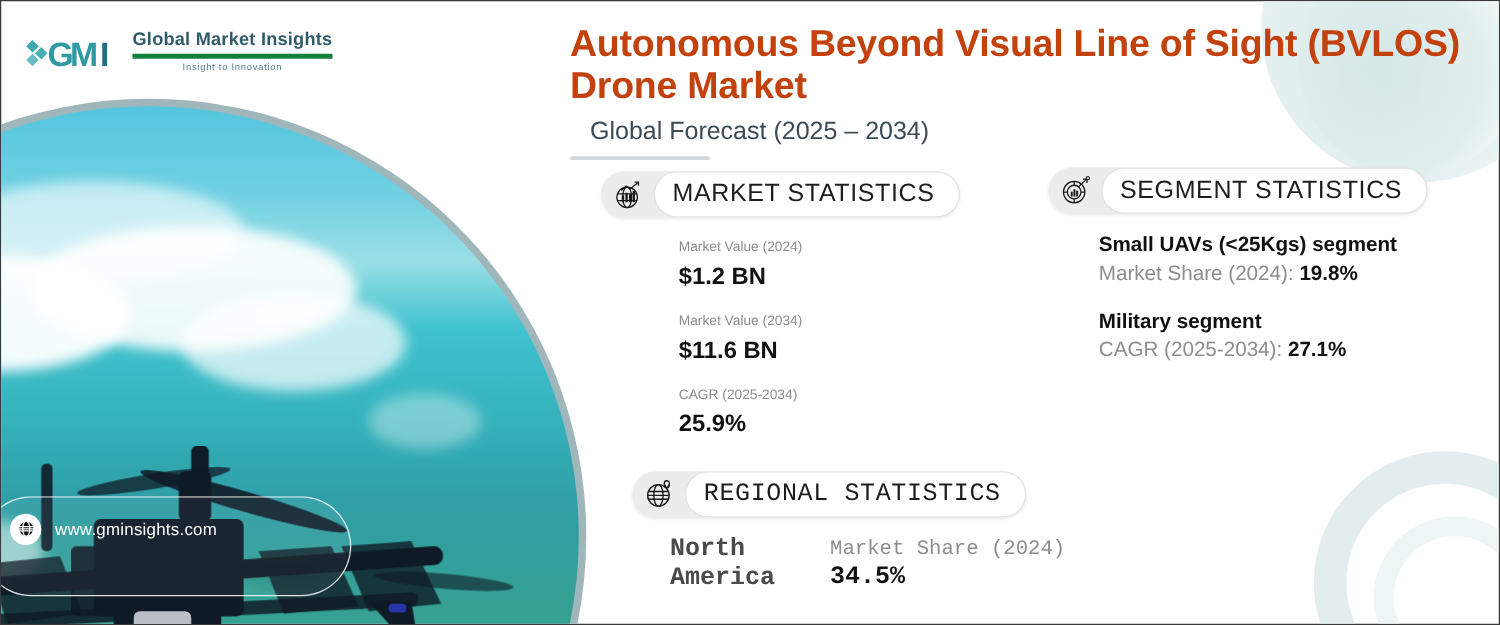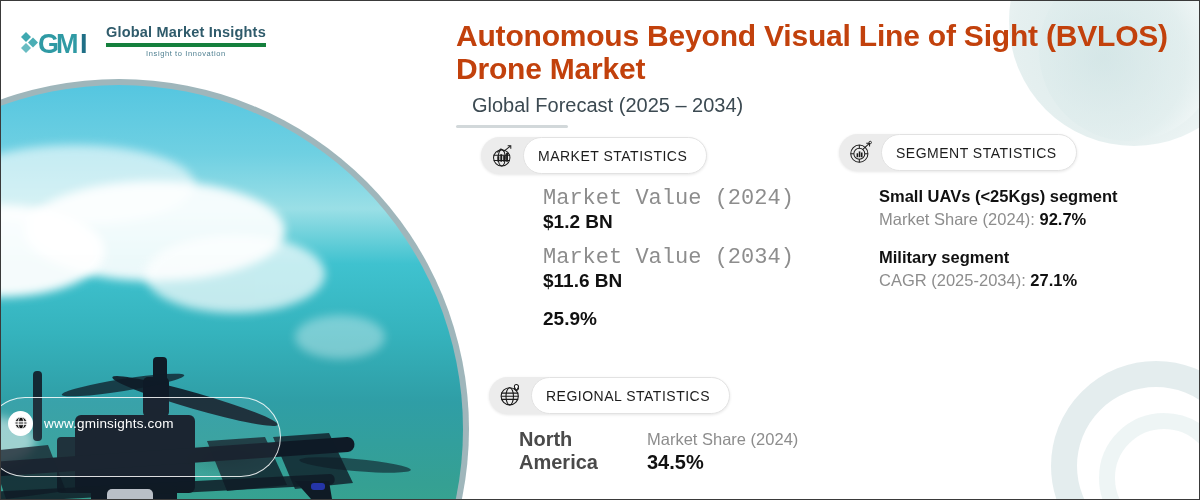--- a/index.html
+++ b/index.html
@@ -155,30 +155,30 @@
     overflow:hidden;
   }
   .badge-ico{
     width:42px;display:flex;align-items:center;justify-content:center;
     background:transparent;
   }
   .badge-lbl{
     display:flex;align-items:center;padding:0 19px 0 14px;
     background:#ffffff;border-radius:20px;
     border:1px solid #e2e2e2;
-    font-size:14px;font-weight:500;color:#1d1d1d;letter-spacing:.5px;
+    font-size:20px;font-weight:500;color:#1d1d1d;letter-spacing:.5px;
     white-space:nowrap;
   }
 
   .sec-market{position:absolute;left:25px;top:118px;}
   .sec-segment{position:absolute;left:383px;top:115px;}
-  .sec-regional{position:absolute;left:33px;top:358px;}
+  .sec-regional{position:absolute;left:50px;top:358px;font-family:Liberation Mono, monospace;}
 
   .stat-list{margin-top:14px;padding-left:62px;}
-  .stat-lbl{font-size:22px;color:#8d8d8d;line-height:21px;font-family:Liberation Mono, monospace;}
+  .stat-lbl{font-size:11px;color:#8d8d8d;line-height:21px;}
   .stat-val{font-size:19px;font-weight:bold;color:#111111;line-height:24px;margin-top:1px;}
   .stat-gap{height:13px;}
 
   .seg-block{margin-top:14px;padding-left:40px;}
   .seg-title{font-size:16.5px;font-weight:bold;color:#111111;line-height:22px;}
   .seg-sub{font-size:16.5px;color:#8d8d8d;line-height:24px;}
   .seg-sub b{color:#111111;font-weight:bold;}
   .seg-gap{height:15px;}
 
   .reg-row{display:flex;align-items:flex-start;gap:18px;margin-top:14px;padding-left:30px;}
@@ -319,20 +319,21 @@
         </span>
         <span class="badge-lbl">MARKET STATISTICS</span>
       </div>
       <div class="stat-list">
         <div class="stat-lbl">Market Value (2024)</div>
         <div class="stat-val">$1.2 BN</div>
         <div class="stat-gap"></div>
         <div class="stat-lbl">Market Value (2034)</div>
         <div class="stat-val">$11.6 BN</div>
         <div class="stat-gap"></div>
+        <div class="stat-lbl">CAGR (2025-2034)</div>
         <div class="stat-val">25.9%</div>
       </div>
     </div>
 
     <div class="sec-segment">
       <div class="badge">
         <span class="badge-ico">
           <svg width="25" height="25" viewBox="0 0 32 32" fill="none" stroke="#1b1b1b" stroke-width="1.3">
             <circle cx="14.5" cy="17.5" r="11"></circle>
             <circle cx="14.5" cy="17.5" r="7"></circle>
@@ -344,21 +345,21 @@
             </g>
             <path d="M19 12 L27 4.5" stroke-width="1.3"></path>
             <path d="M23.4 4.2 L27.6 4.2 L27.6 8.2" stroke-width="1.3"></path>
             <circle cx="28.4" cy="3.2" r="1.6" stroke-width="1.1"></circle>
           </svg>
         </span>
         <span class="badge-lbl">SEGMENT STATISTICS</span>
       </div>
       <div class="seg-block">
         <div class="seg-title">Small UAVs (&lt;25Kgs) segment</div>
-        <div class="seg-sub"><span>Market Share (2024): </span><b>92.7%</b></div>
+        <div class="seg-sub"><span>Market Share (2024): </span><b>19.8%</b></div>
         <div class="seg-gap"></div>
         <div class="seg-title">Military segment</div>
         <div class="seg-sub"><span>CAGR (2025-2034): </span><b>27.1%</b></div>
       </div>
     </div>
 
     <div class="sec-regional">
       <div class="badge">
         <span class="badge-ico">
           <svg width="25" height="25" viewBox="0 0 32 32" fill="none" stroke="#1b1b1b" stroke-width="1.4">

